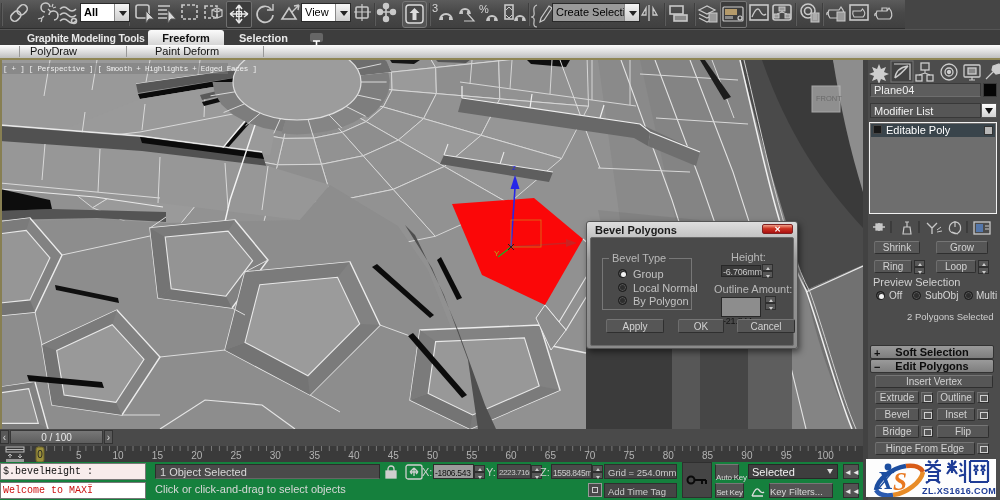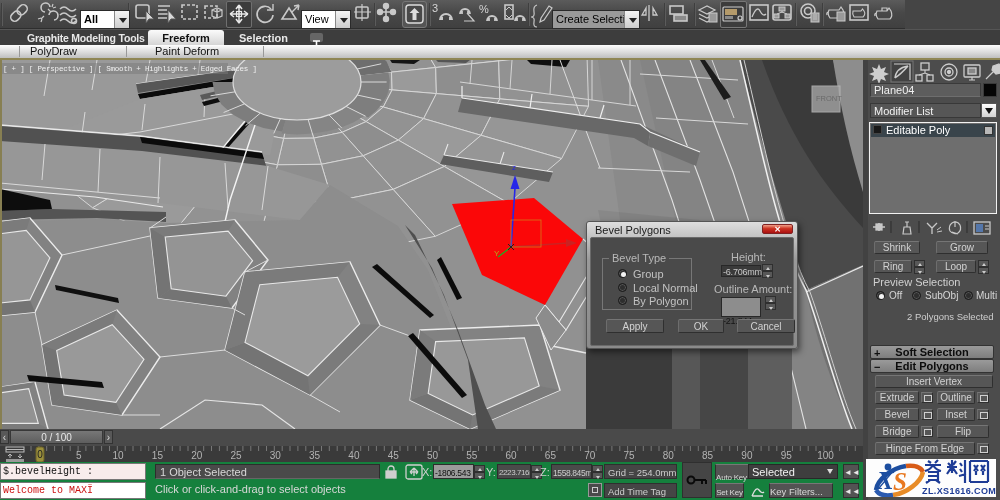--- a/index.html
+++ b/index.html
@@ -8,21 +8,21 @@
   .abs { position:absolute; white-space:nowrap; }
   #stage { position:relative; width:1000px; height:500px; }
 
   
   #toolbar { left:0; top:0; width:905px; height:29px;
     background:linear-gradient(#5b5b5b,#484848 45%,#404040);
     border-bottom:1px solid #2e2e2e; }
   #toolbar-right { left:905px; top:0; width:95px; height:29px; background:#454545; }
   .tsep { position:absolute; top:3px; width:2px; height:23px;
     background:linear-gradient(90deg,#303030,#6a6a6a); }
-  .combo { position:absolute; top:10px; height:19px; background:#fff;
+  .combo { position:absolute; top:3px; height:19px; background:#fff;
     border:1px solid #2a2a2a; font-size:11px; color:#000; }
   .combo .ctext { position:absolute; left:3px; top:2px; white-space:nowrap; overflow:hidden; }
   .combo .carr { position:absolute; right:0; top:0; width:15px; height:17px;
     background:linear-gradient(#f4f4f4,#cdcdcd); border-left:1px solid #888; }
   .combo .carr:after { content:""; position:absolute; left:4px; top:7px;
     border:4px solid transparent; border-top:5px solid #222; }
 
   
   #ribbontabs { left:0; top:29px; width:1000px; height:16px; background:#3d3d3d;
     border-top:1px solid #555; }
@@ -725,41 +725,41 @@
         <i></i>
         <i></i>
       </div>
     <div class="abs" style="left:604px;top:2px;width:73px;height:15px;background:#454545;border:1px solid #2f2f2f;color:#ccc;font-size:9.5px;padding:2px 3px 0">Grid = 254.0mm</div>
     <div class="abs" style="left:682px;top:0px;width:30px;height:36px;background:#454545;border:1px solid #2f2f2f">
       <svg width="28" height="34" fill="none" stroke="#0a0a0a" stroke-width="2">
           <circle cx="8" cy="17" r="3.5"></circle>
           <path d="M11 17 h12 M19 17 v4 M23 17 v4"></path>
         </svg>
     </div>
-    <div class="abs" style="left:715px;top:2px;width:51px;height:15px;background:#535353;border:1px solid #2f2f2f;border-top-color:#777;color:#d8d8d8;font-size:8px;padding-top:8px;letter-spacing:-0.2px">Auto Key</div>
+    <div class="abs" style="left:715px;top:2px;width:24px;height:15px;background:#535353;border:1px solid #2f2f2f;border-top-color:#777;color:#d8d8d8;font-size:8px;text-align:center;padding-top:8px;letter-spacing:-0.2px">Auto Key</div>
     <div class="abs" style="left:748px;top:2px;width:90px;height:15px;background:#3e3e3e;border:1px solid #282828;color:#f2f2f2;font-size:11px;padding:1px 3px 0">Selected</div>
     <div class="abs" style="left:827px;top:7px;width:0;height:0;border:3.5px solid transparent;border-top:5px solid #ddd"></div>
     <div class="abs" style="left:843px;top:2px;width:16px;height:15px;background:#535353;border:1px solid #2f2f2f;color:#e8e8e8;font-size:8px;text-align:center;padding-top:3px">◄◄</div>
 
     <div class="abs" style="left:155px;top:21px;color:#d8d8d8;font-size:11px">Click or click-and-drag to select objects</div>
     <div class="abs" style="left:588px;top:21px;width:14px;height:14px;border:1px solid #999;background:#4a4a4a">
         <div style="position:absolute;left:3px;top:3px;width:6px;height:6px;border:1px solid #ccc"></div>
       </div>
     <div class="abs" style="left:604px;top:21px;width:73px;height:15px;background:#454545;border:1px solid #2f2f2f;color:#ccc;font-size:9.5px;padding:2px 3px 0">Add Time Tag</div>
     <div class="abs" style="left:715px;top:21px;width:29px;height:15px;background:#535353;border:1px solid #2f2f2f;border-top-color:#777;color:#d8d8d8;font-size:8px;text-align:center;padding-top:4px;letter-spacing:-0.2px">Set Key</div>
     <svg width="16" height="16" style="position:absolute;left:750px;top:21px" fill="none" stroke="#ddd" stroke-width="1.3">
         <path d="M2 13 q4 -10 7 -6 t5 2 M2 13 h11"></path>
       </svg>
     <div class="abs" style="left:769px;top:21px;width:64px;height:15px;background:#535353;border:1px solid #2f2f2f;border-top-color:#777;color:#d8d8d8;font-size:9.5px;text-align:left;padding-top:2px">Key Filters...</div>
     <div class="abs" style="left:843px;top:21px;width:16px;height:15px;background:#535353;border:1px solid #2f2f2f;color:#e8e8e8;font-size:8px;text-align:center;padding-top:3px">◄◄</div>
   </div>
   <div id="dialog" class="abs" style="left:586px;top:221px;width:212px;height:128px;
        background:linear-gradient(#dedede,#9a9a9a 30%,#8a8a8a);border:1px solid #555;
        border-radius:3px;box-shadow:2px 3px 6px rgba(0,0,0,0.5)">
-    <div class="abs" style="left:8px;top:2px;font-size:11px;font-weight:normal;color:#1a1a1a">Bevel Polygons</div>
+    <div class="abs" style="left:8px;top:2px;font-size:11px;font-weight:bold;color:#1a1a1a">Bevel Polygons</div>
     <div class="abs" style="left:175px;top:2px;width:31px;height:10px;background:linear-gradient(#f0a088,#cc3322 45%,#aa1111);border:1px solid #802222;border-radius:2px;color:#fff;font-size:8px;font-weight:bold;text-align:center;line-height:9px">✕</div>
     <div class="abs" style="left:3px;top:15px;width:204px;height:109px;background:#4a4a4a;border:1px solid #6a6a6a;border-radius:2px">
 
       <div class="abs" style="left:11px;top:20px;width:90px;height:52px;border:1px solid #777"></div>
       <div class="abs" style="left:18px;top:14px;background:#4a4a4a;padding:0 3px;font-size:11px;color:#b8b8b8">Bevel Type</div>
       <div class="radio sel" style="left:27px;top:31px"></div>
       <div class="abs" style="left:42px;top:30px;font-size:11px;color:#c2c2c2">Group</div>
       <div class="radio" style="left:27px;top:45px"></div>
       <div class="abs" style="left:42px;top:44px;font-size:11px;color:#c2c2c2">Local Normal</div>
       <div class="radio" style="left:27px;top:58px"></div>

